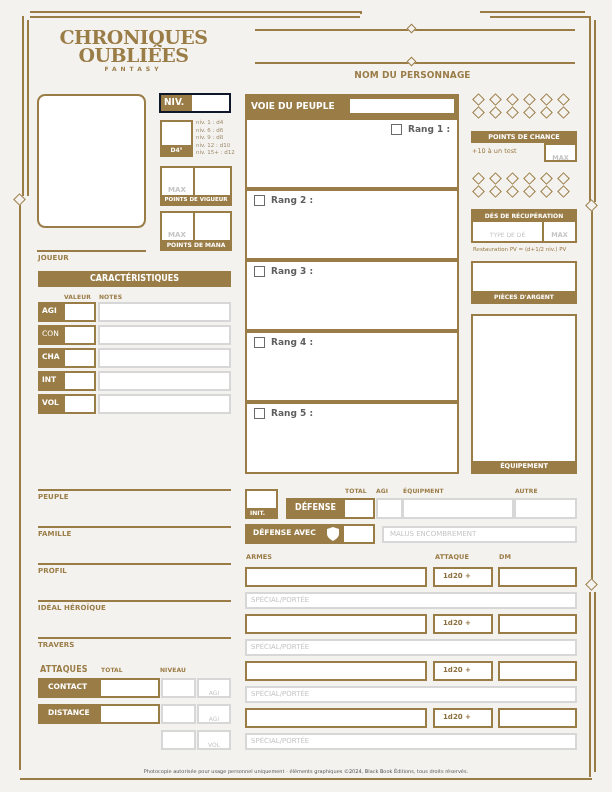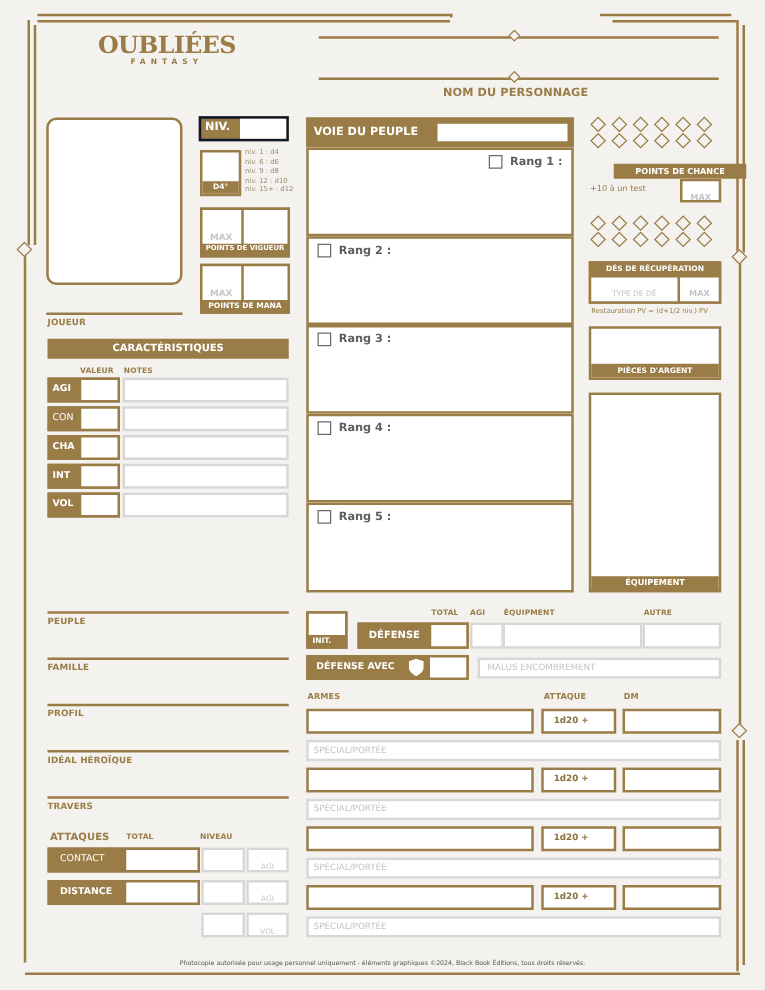--- a/index.html
+++ b/index.html
@@ -36,20 +36,21 @@
   <div class="frame-line" style="left:594px;top:20px;width:1.5px;height:182px;"></div>
   <div class="frame-line" style="left:591px;top:210px;width:1.5px;height:372px;"></div>
   <div class="diamond" style="left:587px;top:201px;"></div>
   <div class="diamond" style="left:587px;top:580px;"></div>
   <div class="frame-line" style="left:589px;top:592px;width:1.5px;height:185px;"></div>
   <div class="frame-line" style="left:594px;top:592px;width:1.5px;height:180px;"></div>
   <div class="frame-line" style="left:20px;top:778px;width:572px;height:1.5px;"></div>
 </div>
 
 <div class="abs" style="left:56px;top:28px;width:155px;text-align:center;">
+  <div style="font-family:'DejaVu Serif',serif;font-weight:bold;font-size:19px;color:#9a7c47;line-height:19px;letter-spacing:-0.5px;">CHRONIQUES</div>
   <div style="font-family:'DejaVu Serif',serif;font-weight:bold;font-size:19px;color:#9a7c47;line-height:17px;letter-spacing:-0.5px;">OUBLIÉES</div>
   <div style="font-size:6px;color:#9a7c47;letter-spacing:4px;font-weight:bold;margin-top:1px;">FANTASY</div>
 </div>
 
 <div>
   <div class="frame-line" style="left:255px;top:29px;width:320px;height:1.5px;"></div>
   <div class="diamond" style="left:408px;top:25px;width:7px;height:7px;"></div>
   <div class="frame-line" style="left:255px;top:62px;width:320px;height:1.5px;"></div>
   <div class="diamond" style="left:408px;top:58px;width:7px;height:7px;"></div>
 </div>
@@ -143,21 +144,21 @@
 <div class="abs lbl" style="left:38px;top:604px;">IDÉAL HÉROÏQUE</div>
 <div class="frame-line" style="left:38px;top:637px;width:193px;height:1.5px;"></div>
 <div class="abs lbl" style="left:38px;top:641px;">TRAVERS</div>
 
 <div class="abs lbl" style="left:40px;top:665px;font-size:8px;">ATTAQUES</div>
 <div class="abs lbl" style="left:101px;top:666px;font-size:6px;">TOTAL</div>
 <div class="abs lbl" style="left:160px;top:666px;font-size:6px;">NIVEAU</div>
 
 <div class="abs" style="left:38px;top:678px;width:193px;height:20px;">
   <div class="bg-gold" style="position:absolute;left:0;top:0;width:122px;height:20px;border:2px solid #9a7c47;">
-    <span style="position:absolute;left:8px;top:2px;font-weight:normal;font-size:7.5px;">CONTACT</span>
+    <span style="position:absolute;left:8px;top:2px;font-weight:bold;font-size:7.5px;">CONTACT</span>
     <input style="position: absolute; left: 61px; top: 0px; width: 57px; height: 16px; border: none;">
   </div>
   <input class="grb" style="position: absolute; left: 123px; top: 0px; width: 35px; height: 20px;">
   <div class="grb" style="position:absolute;left:159px;top:0;width:34px;height:20px;text-align:center;">
     <span class="muted" style="font-size:6px;line-height:16px;">AGI</span>
   </div>
 </div>
 <div class="abs" style="left:38px;top:704px;width:193px;height:20px;">
   <div class="bg-gold" style="position:absolute;left:0;top:0;width:122px;height:20px;border:2px solid #9a7c47;">
     <span style="position:absolute;left:8px;top:2px;font-weight:bold;font-size:7.5px;">DISTANCE</span>
@@ -192,21 +193,21 @@
     <span></span>
     <span></span>
     <span></span>
   <span></span>
     <span></span>
     <span></span>
     <span></span>
     <span></span>
     <span></span>
 </div>
-<div class="abs hdr" style="left:471px;top:131px;width:106px;height:12px;line-height:12px;font-size:6.5px;margin-left:20px;">POINTS DE CHANCE</div>
+<div class="abs hdr" style="left:471px;top:131px;width:106px;height:12px;line-height:12px;font-size:6.5px;">POINTS DE CHANCE</div>
 <div class="abs" style="left:472px;top:147px;font-size:6.5px;color:#9a7c47;">+10 à un test</div>
 <div class="abs gb" style="left:544px;top:143px;width:33px;height:19px;text-align:center;">
   <span class="muted" style="line-height:15px;font-weight:bold;font-size:6.5px;">MAX</span>
 </div>
 
 <div class="abs dots" style="left:472px;top:172px;width:110px;flex-wrap:wrap;gap:0 4px;">
   <span></span>
     <span></span>
     <span></span>
     <span></span>

